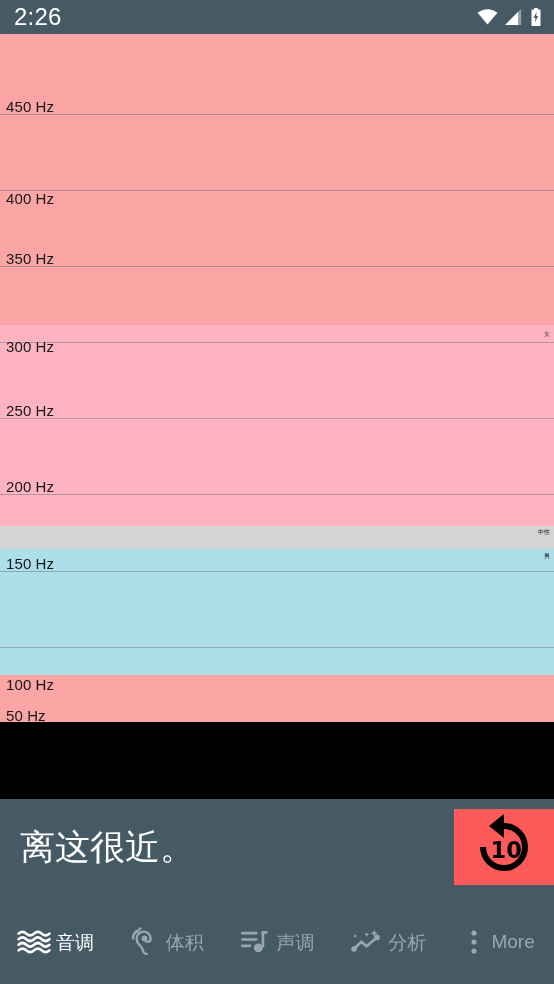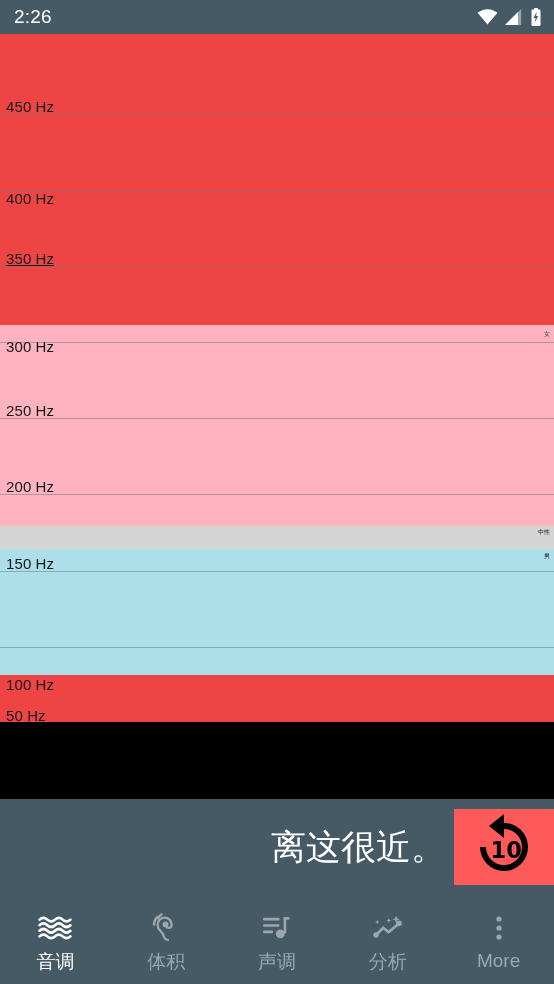--- a/index.html
+++ b/index.html
@@ -9,28 +9,28 @@
     background:#d0d8dd; overflow:hidden; position:relative;
   }
 
   
   .statusbar {
     position:absolute; left:0; top:0; width:554px; height:34px;
     background:#455a64; color:#fff;
     display:flex; align-items:center; justify-content:space-between;
     padding:0 12px 0 14px;
   }
-  .status-clock { font-size:19px; letter-spacing:0.2px;text-align:right; }
+  .status-clock { font-size:24px; letter-spacing:0.2px;text-align:right; }
   .status-icons { display:flex; align-items:center; gap:7px; }
   .status-icons svg { display:block; }
 
   
   .chart {
     position:absolute; left:0; top:34px; width:554px; height:688px;
-    background:#ef4444; overflow:hidden;
+    background:#fca5a5; overflow:hidden;
   }
   .zone { position:absolute; left:0; width:554px; }
   .zone.pink  { background:#ffb3c1; }
   .zone.gray  { background:#d4d4d4; }
   .zone.blue  { background:#addfeb; }
 
   .gridline {
     position:absolute; left:0; width:554px; height:1px;
     background:#6e7c86; opacity:.55;
   }
@@ -51,41 +51,41 @@
     position:absolute; left:0; top:722px; width:554px; height:77px;
     background:#000;
   }
 
   
   .msgbar {
     position:absolute; left:0; top:799px; width:554px; height:96px;
     background:#455a64; display:flex; align-items:center;
   }
   .msgtext {
-    flex:1; text-align:right; color:#fff;
+    flex:1; text-align:left; color:#fff;
     font-size:35px; line-height:1.1;
     font-family:"DejaVu Sans",sans-serif;
     padding-left:20px; padding-right:8px;
     white-space:nowrap; overflow:hidden;
   }
   .replay-btn {
     width:100px; height:76px; flex:0 0 100px;
     background:#ff5a5a;
     display:flex; align-items:center; justify-content:center;
     cursor:pointer;
   }
   .replay-btn svg { display:block; }
 
   
   .bottomnav {
     position:absolute; left:0; top:895px; width:554px; height:89px;
     background:#455a64; display:flex;
   }
   .navitem {
-    flex:1; display:flex; flex-direction:column;
+    flex:1; display:flex; flex-direction:row;
     align-items:center; justify-content:center; gap:5px;
     color:#9aa7ae; cursor:pointer; padding-top:4px;
   }
   .navitem.active { color:#ffffff; }
   .navicon { height:34px; display:flex; align-items:center; justify-content:center; }
   .navicon svg { display:block; }
   .navlabel {
     font-size:19px; line-height:22px;
     font-family:"DejaVu Sans",sans-serif;
   }
@@ -127,21 +127,21 @@
   <div class="gridline" style="top:156px;"></div>
   <div class="gridline" style="top:232px;"></div>
   <div class="gridline" style="top:308px;"></div>
   <div class="gridline" style="top:384px;"></div>
   <div class="gridline" style="top:460px;"></div>
   <div class="gridline" style="top:537px;"></div>
   <div class="gridline" style="top:613px;"></div>
 
   <div class="axis-label" style="top:64px;">450 Hz</div>
   <div class="axis-label" style="top:140px;margin-top:16px;">400 Hz</div>
-  <div class="axis-label" style="top:216px;text-decoration:underline;">350 Hz</div>
+  <div class="axis-label" style="top:216px;">350 Hz</div>
   <div class="axis-label" style="top:292px;margin-top:12px;">300 Hz</div>
   <div class="axis-label" style="top:368px;">250 Hz</div>
   <div class="axis-label" style="top:444px;">200 Hz</div>
   <div class="axis-label" style="top:521px;">150 Hz</div>
   <div class="axis-label" style="top:597px;margin-top:45px;">100 Hz</div>
   <div class="axis-label" style="top:673px;">50 Hz</div>
 
   <div class="edge-marker" style="top:296px;">女</div>
   <div class="edge-marker" style="top:494px;">中性</div>
   <div class="edge-marker" style="top:518px;">男</div>

